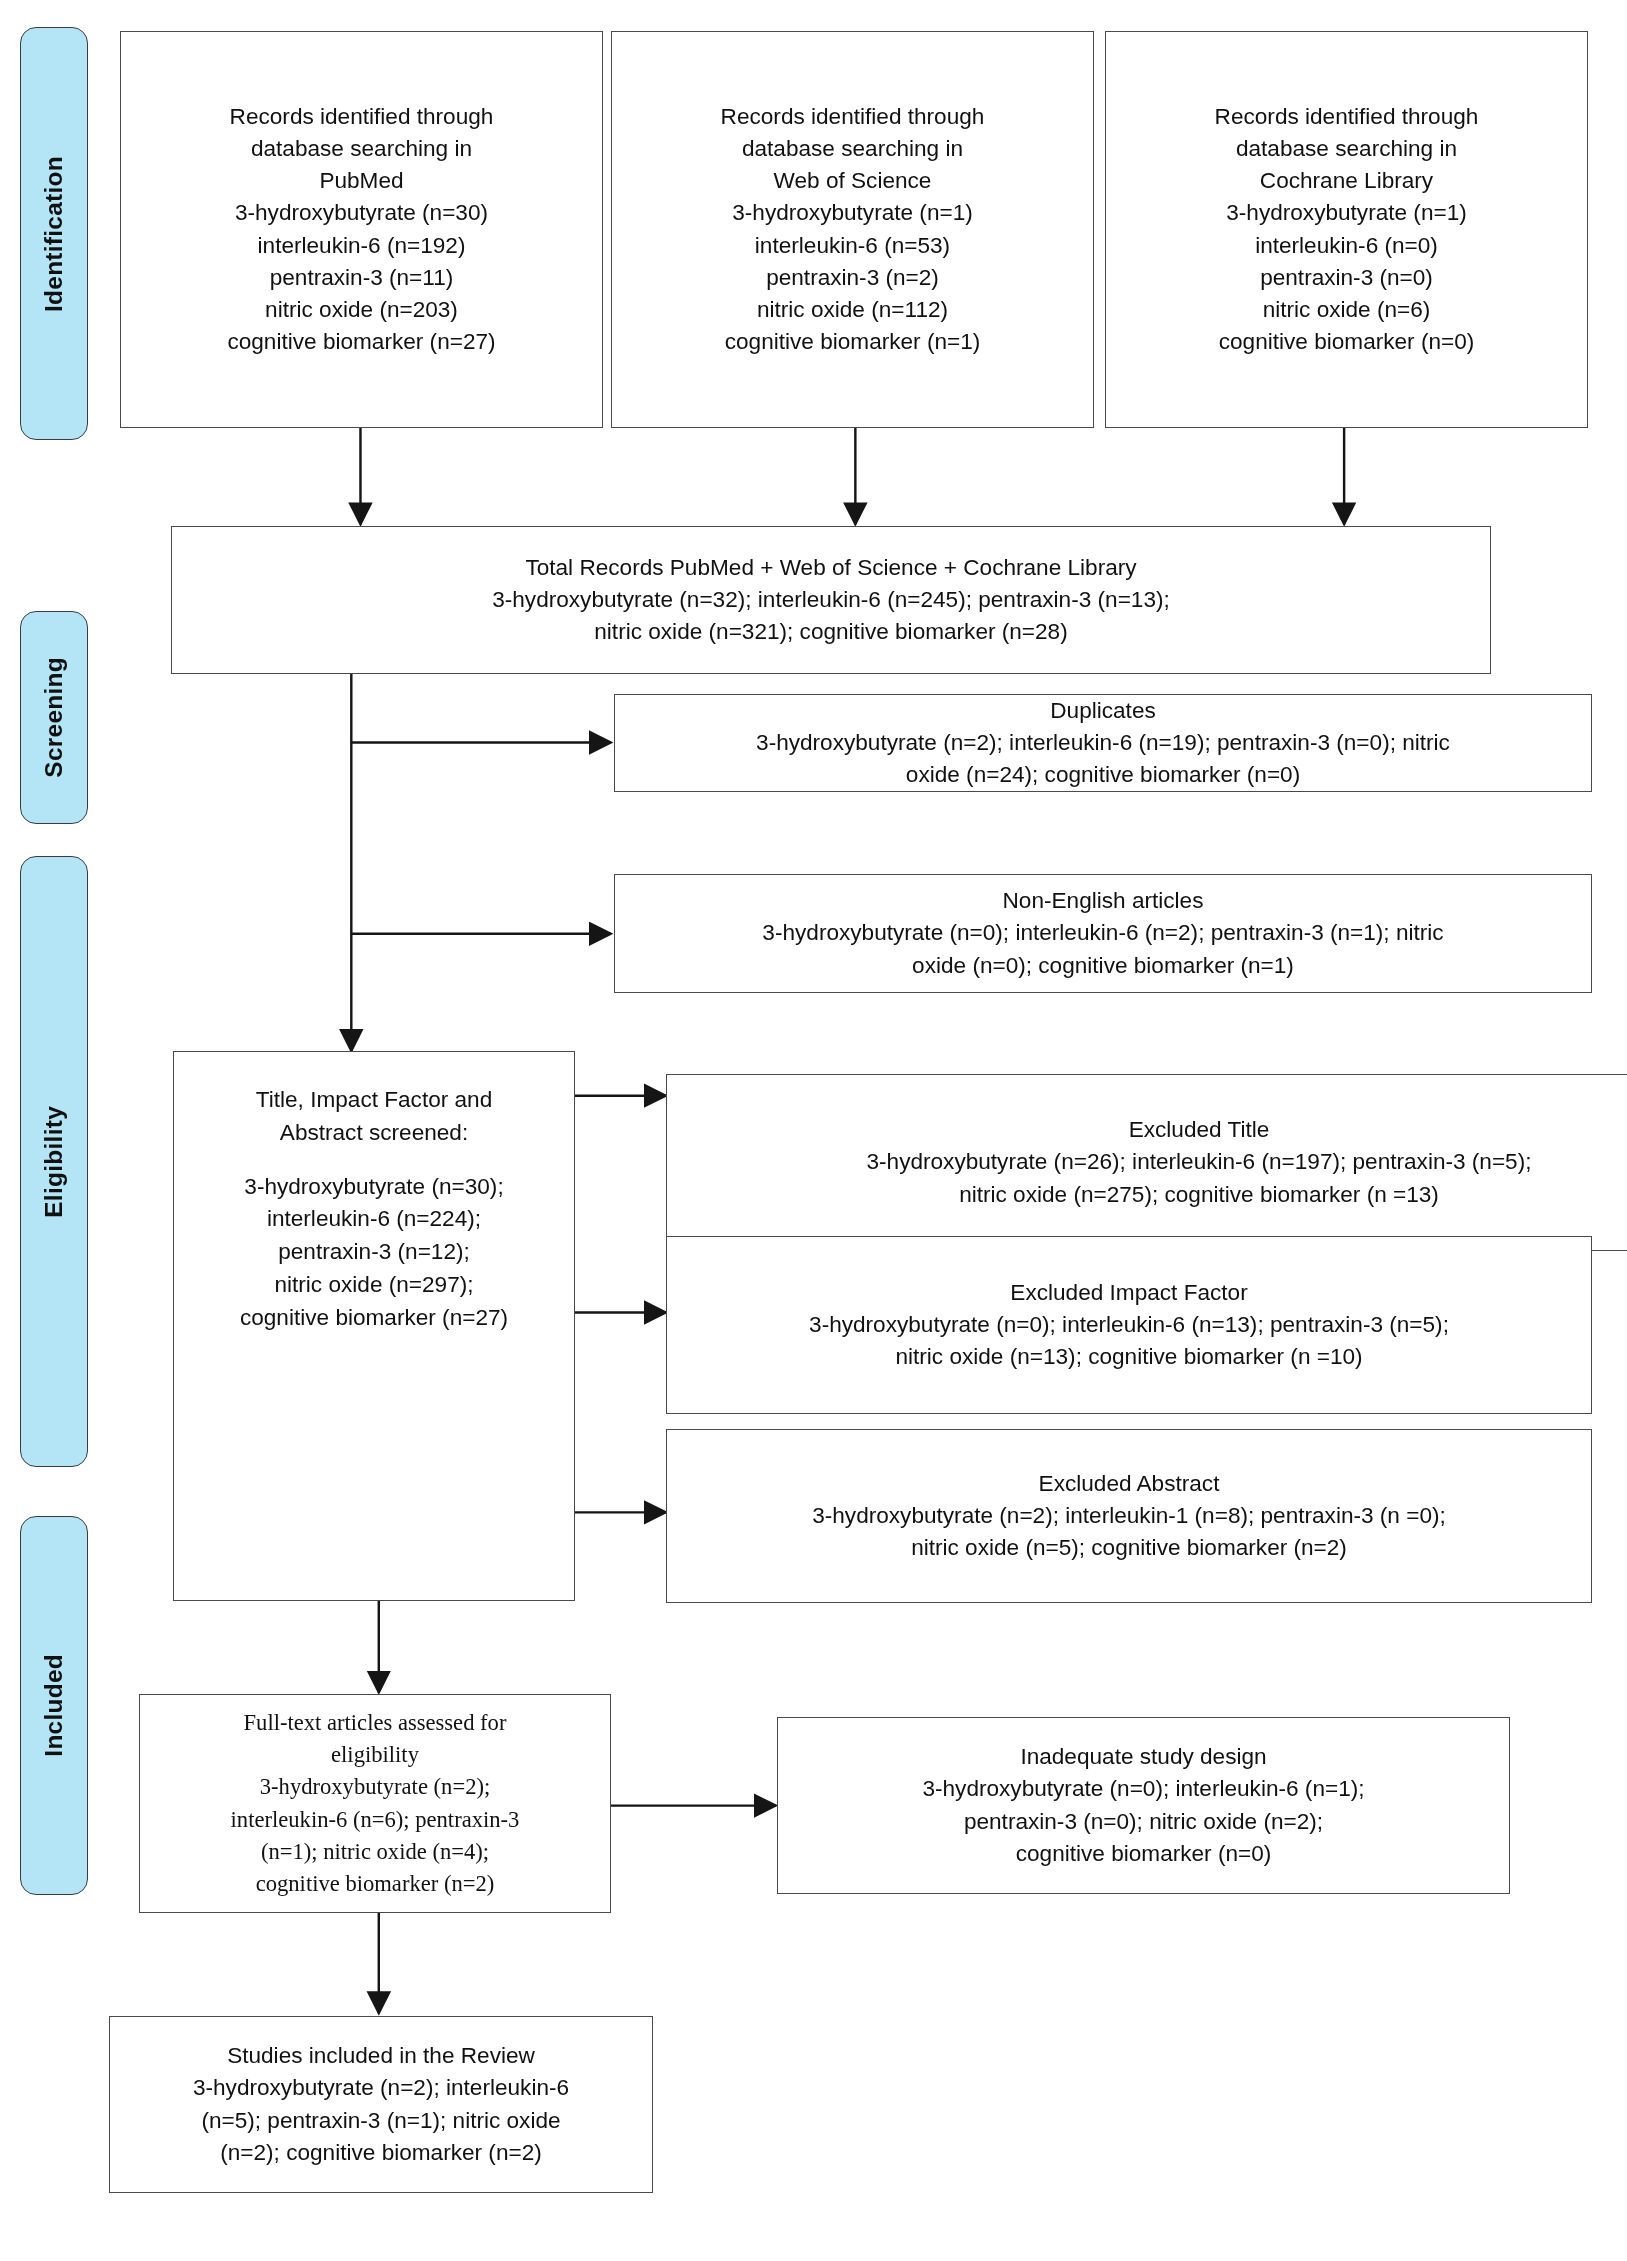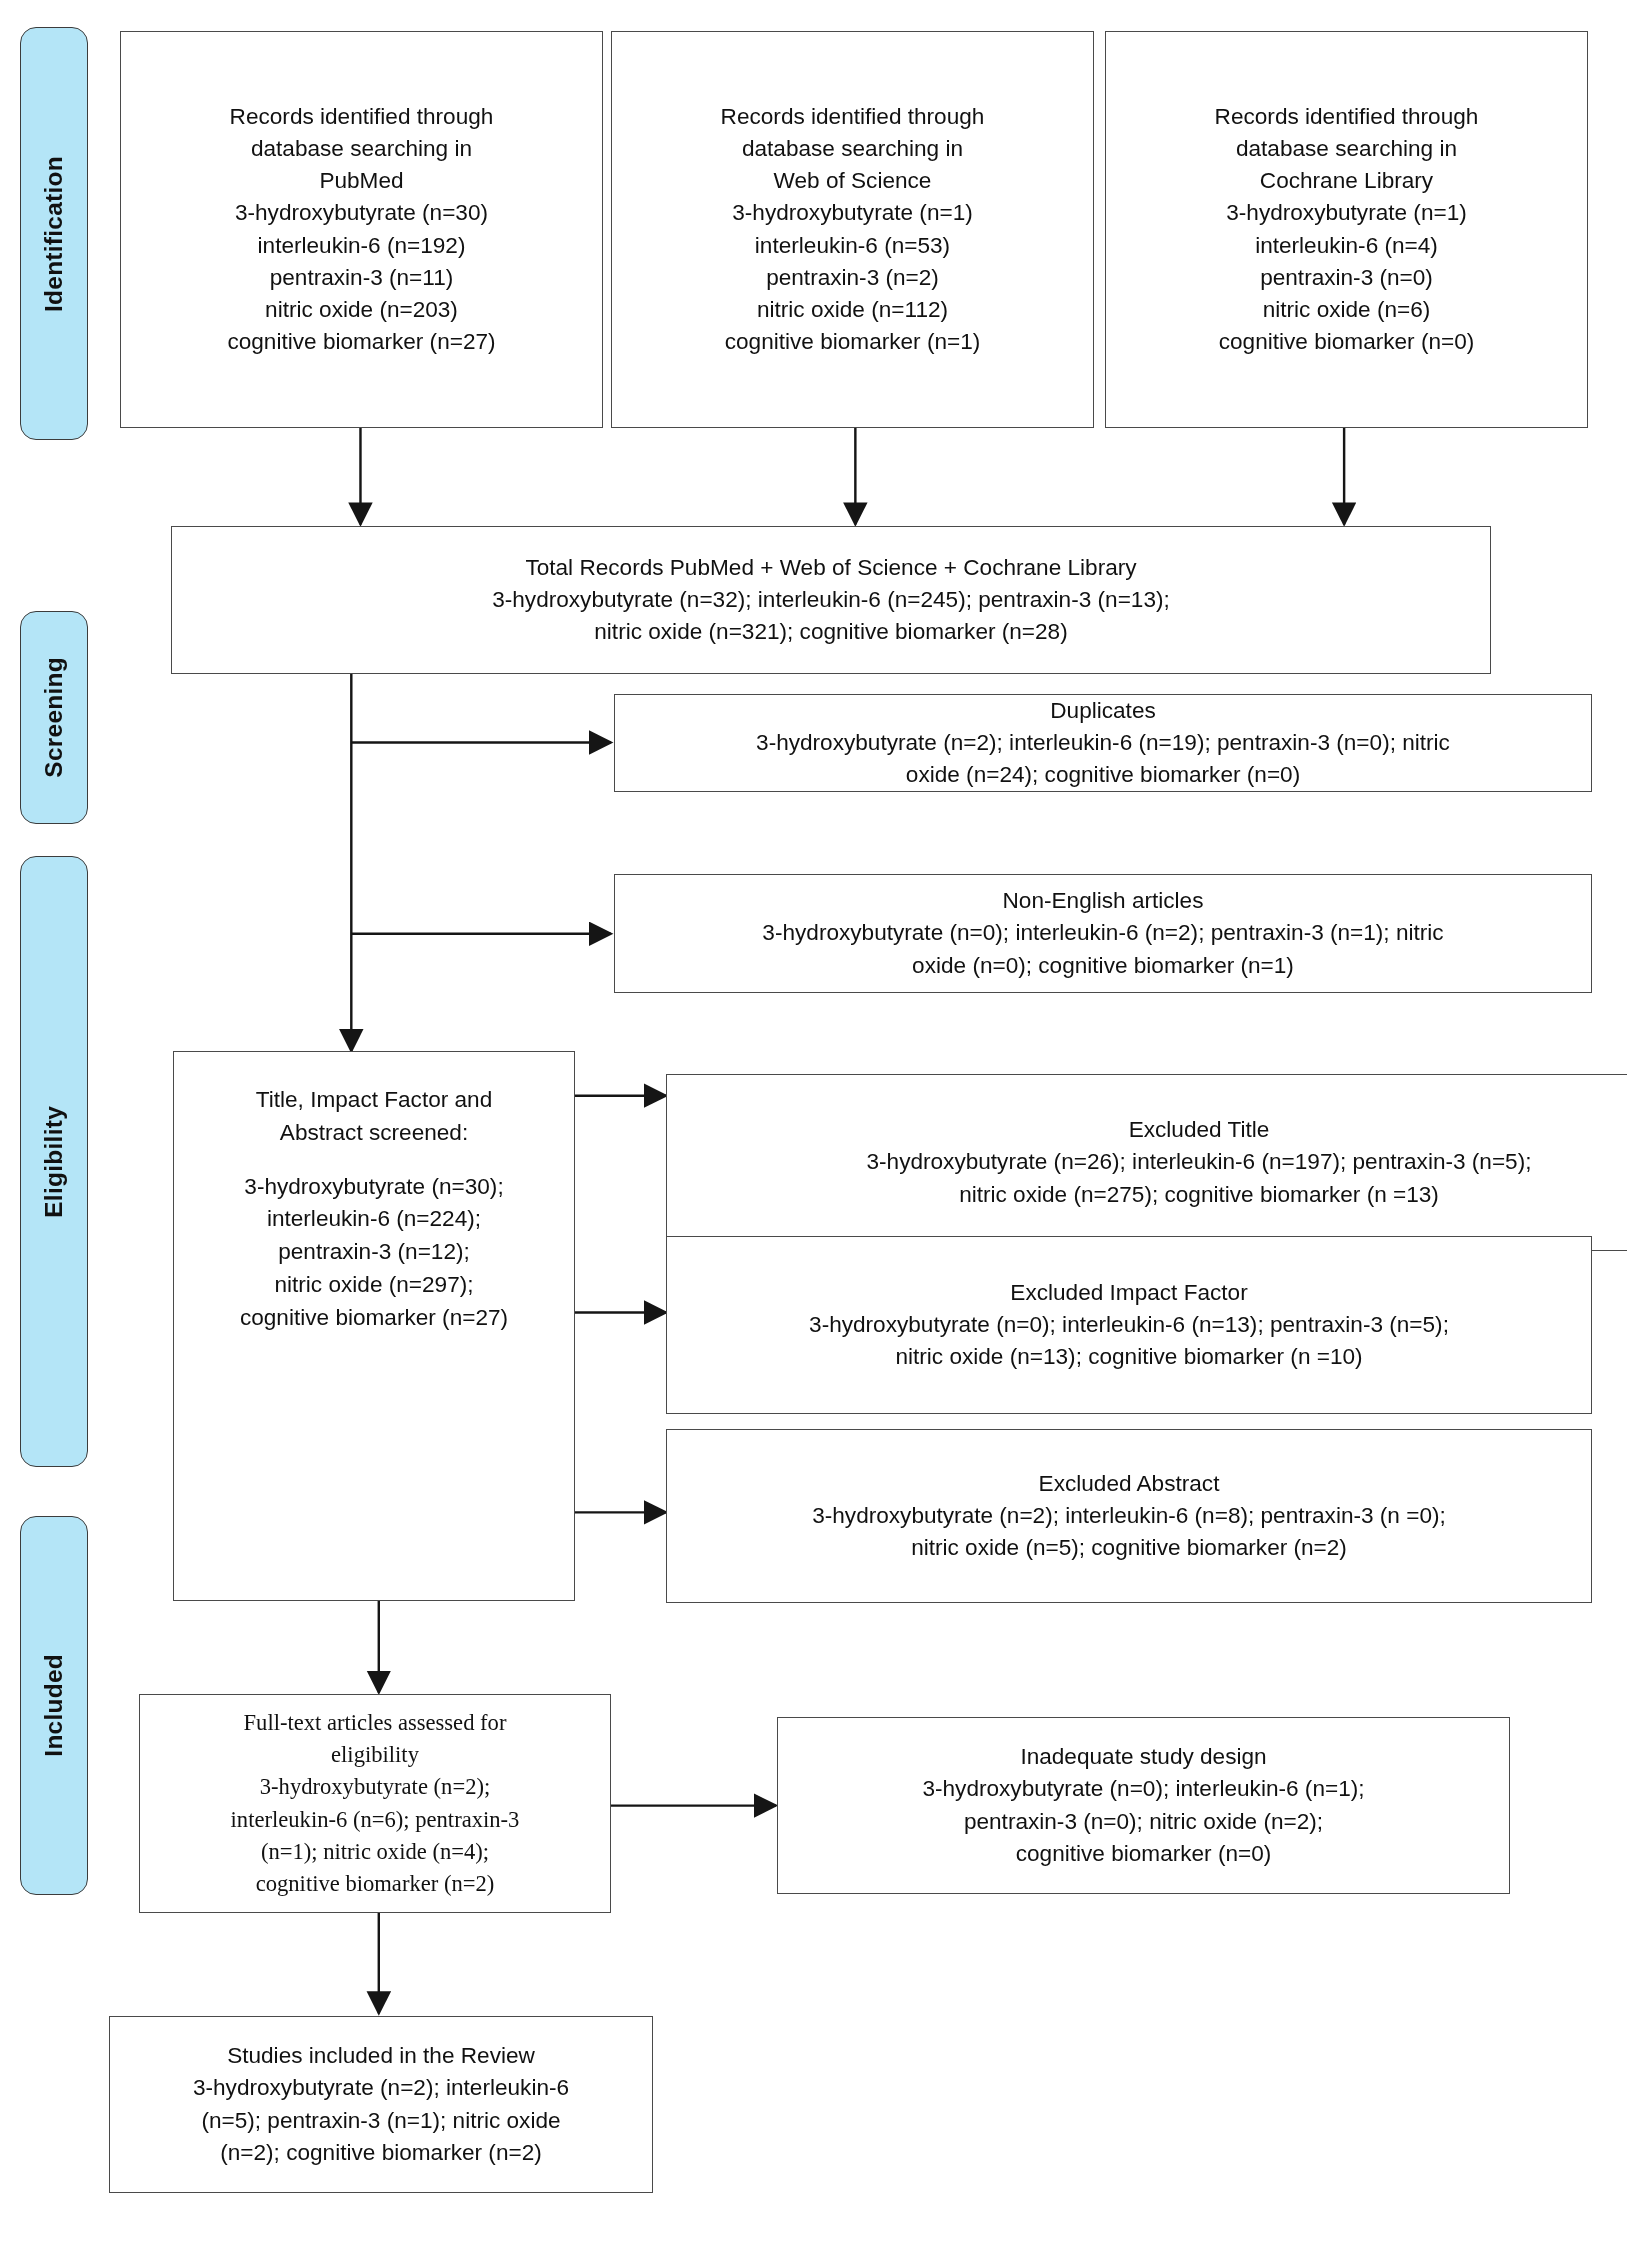--- a/index.html
+++ b/index.html
@@ -141,21 +141,21 @@
     <span class="line">pentraxin-3 (n=2)</span>
     <span class="line">nitric oxide (n=112)</span>
     <span class="line">cognitive biomarker (n=1)</span>
   </div>
 
   <div class="node" style="left:1105px; top:31px; width:483px; height:397px;">
     <span class="line">Records identified through</span>
     <span class="line">database searching in</span>
     <span class="line">Cochrane Library</span>
     <span class="line">3-hydroxybutyrate (n=1)</span>
-    <span class="line">interleukin-6 (n=4)</span>
+    <span class="line">interleukin-6 (n=0)</span>
     <span class="line">pentraxin-3 (n=0)</span>
     <span class="line">nitric oxide (n=6)</span>
     <span class="line">cognitive biomarker (n=0)</span>
   </div>
 
   <div class="node" style="left:171px; top:526px; width:1320px; height:148px;">
     <span class="line">Total Records PubMed + Web of Science + Cochrane Library</span>
     <span class="line">3-hydroxybutyrate (n=32); interleukin-6 (n=245); pentraxin-3 (n=13);</span>
     <span class="line">nitric oxide (n=321); cognitive biomarker (n=28)</span>
   </div>
@@ -190,21 +190,21 @@
   </div>
 
   <div class="node" style="left:666px; top:1236px; width:926px; height:178px;">
     <span class="line">Excluded Impact Factor</span>
     <span class="line">3-hydroxybutyrate (n=0); interleukin-6 (n=13); pentraxin-3 (n=5);</span>
     <span class="line">nitric oxide (n=13); cognitive biomarker (n =10)</span>
   </div>
 
   <div class="node" style="left:666px; top:1429px; width:926px; height:174px;">
     <span class="line">Excluded Abstract</span>
-    <span class="line">3-hydroxybutyrate (n=2); interleukin-6 (n=8); pentraxin-3 (n =0);</span>
+    <span class="line">3-hydroxybutyrate (n=2); interleukin-1 (n=8); pentraxin-3 (n =0);</span>
     <span class="line">nitric oxide (n=5); cognitive biomarker (n=2)</span>
   </div>
 
   <div class="node" style="left:139px; top:1694px; width:472px; height:219px;font-family:Liberation Serif, serif;">
     <span class="line">Full-text articles assessed for</span>
     <span class="line">eligibility</span>
     <span class="line">3-hydroxybutyrate (n=2);</span>
     <span class="line">interleukin-6 (n=6); pentraxin-3</span>
     <span class="line">(n=1); nitric oxide (n=4);</span>
     <span class="line">cognitive biomarker (n=2)</span>

